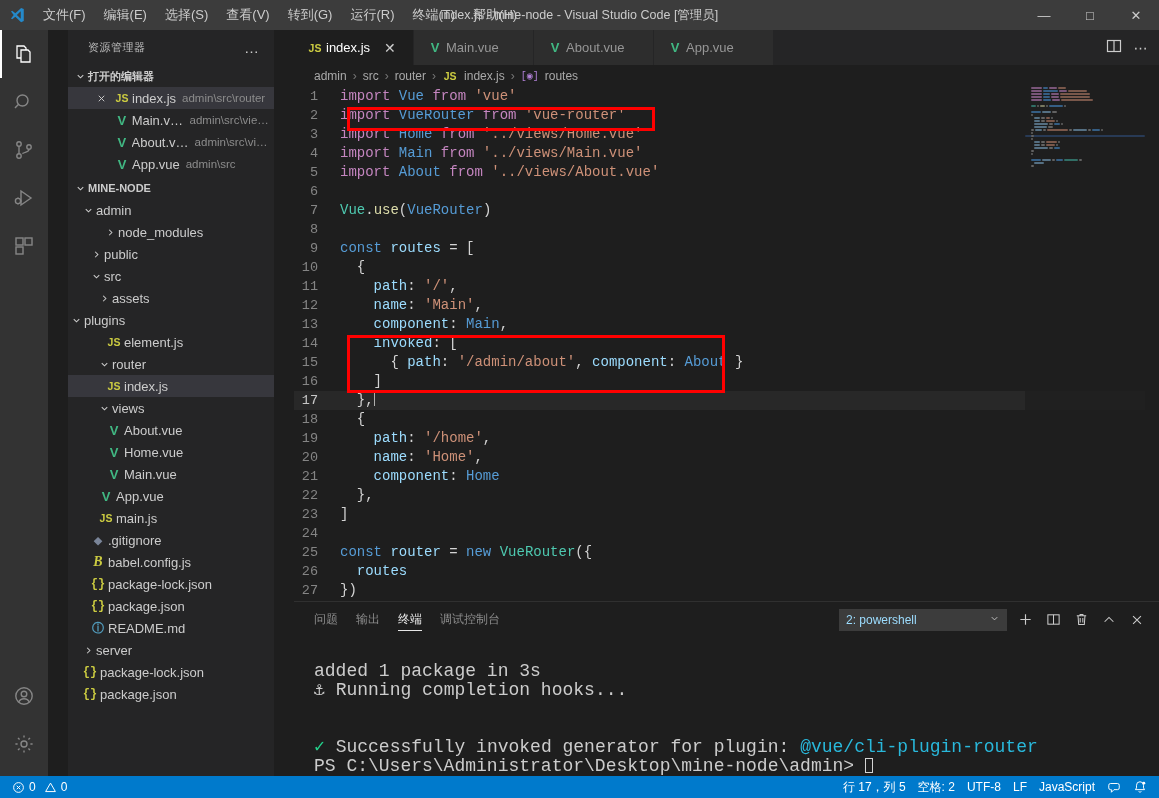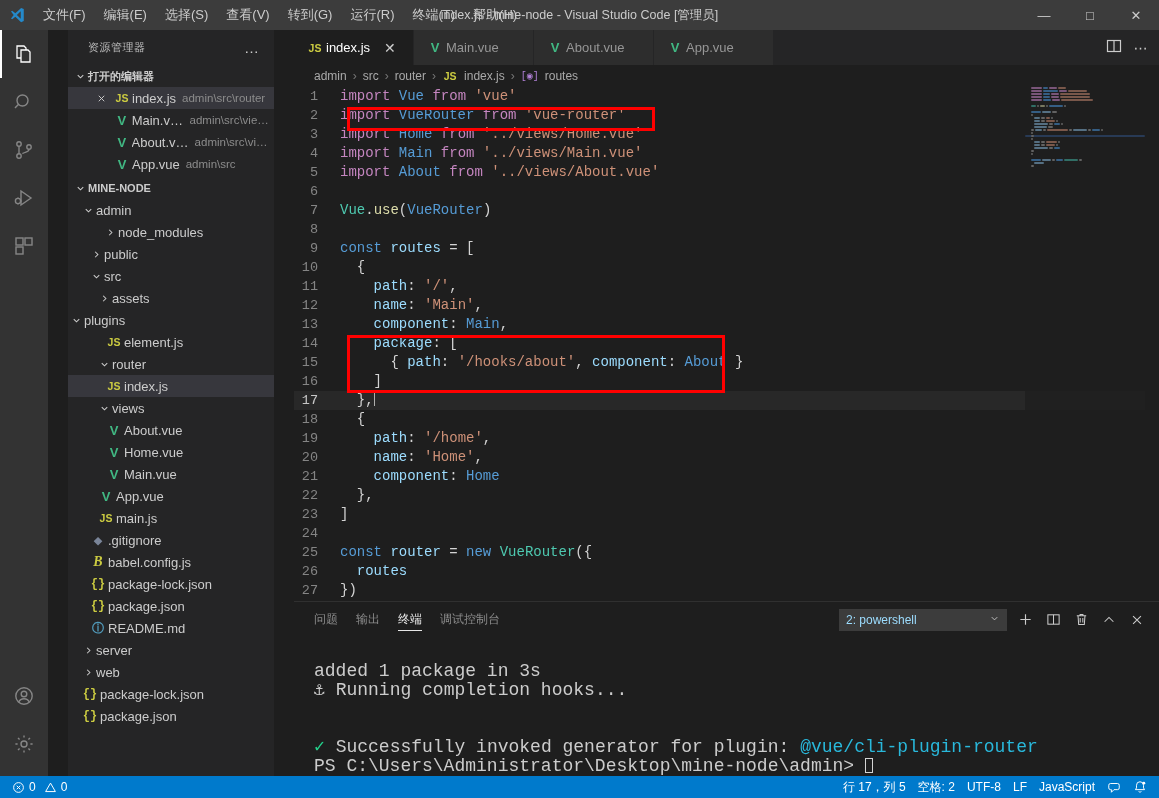--- a/index.html
+++ b/index.html
@@ -411,28 +411,20 @@
           </div>
           <div class="row" style="padding-left: 12px;">
             <span class="twisty">
               <svg width="11" height="11" viewBox="0 0 16 16" fill="none" stroke="currentColor" stroke-width="1.5">
                 <path d="M6 4l4 4-4 4"></path>
               </svg>
             </span>
             <span class="label">server</span>
           </div>
           <div class="row" style="padding-left: 12px;">
-            <span class="twisty">
-              <svg width="11" height="11" viewBox="0 0 16 16" fill="none" stroke="currentColor" stroke-width="1.5">
-                <path d="M6 4l4 4-4 4"></path>
-              </svg>
-            </span>
-            <span class="label">web</span>
-          </div>
-          <div class="row" style="padding-left: 12px;">
             <span class="ficon ic-json">{}</span>
             <span class="label">package-lock.json</span>
           </div>
           <div class="row" style="padding-left: 12px;">
             <span class="ficon ic-json">{}</span>
             <span class="label">package.json</span>
           </div>
         </div>
     </div>
 
@@ -530,25 +522,25 @@
             <div class="cline">
               <div class="gutter">12</div>
               <div class="ctext"><span class="tok-plain">    </span><span class="tok-var">name</span><span class="tok-plain">: </span><span class="tok-str">'Main'</span><span class="tok-plain">,</span></div>
             </div>
             <div class="cline">
               <div class="gutter">13</div>
               <div class="ctext"><span class="tok-plain">    </span><span class="tok-var">component</span><span class="tok-plain">: </span><span class="tok-blue">Main</span><span class="tok-plain">,</span></div>
             </div>
             <div class="cline">
               <div class="gutter">14</div>
-              <div class="ctext"><span class="tok-plain">    </span><span class="tok-var">package</span><span class="tok-plain">: [</span></div>
+              <div class="ctext"><span class="tok-plain">    </span><span class="tok-var">invoked</span><span class="tok-plain">: [</span></div>
             </div>
             <div class="cline">
               <div class="gutter">15</div>
-              <div class="ctext"><span class="tok-plain">      { </span><span class="tok-var">path</span><span class="tok-plain">: </span><span class="tok-str">'/hooks/about'</span><span class="tok-plain">, </span><span class="tok-var">component</span><span class="tok-plain">: </span><span class="tok-blue">About</span><span class="tok-plain"> }</span></div>
+              <div class="ctext"><span class="tok-plain">      { </span><span class="tok-var">path</span><span class="tok-plain">: </span><span class="tok-str">'/admin/about'</span><span class="tok-plain">, </span><span class="tok-var">component</span><span class="tok-plain">: </span><span class="tok-blue">About</span><span class="tok-plain"> }</span></div>
             </div>
             <div class="cline">
               <div class="gutter">16</div>
               <div class="ctext"><span class="tok-plain">    ]</span></div>
             </div>
             <div class="cline cur">
               <div class="gutter">17</div>
               <div class="ctext"><span class="tok-plain">  },</span><span style="display: inline-block; width: 1px; height: 15px; background: rgb(174, 175, 173); vertical-align: -2px;"></span></div>
             </div>
             <div class="cline">

